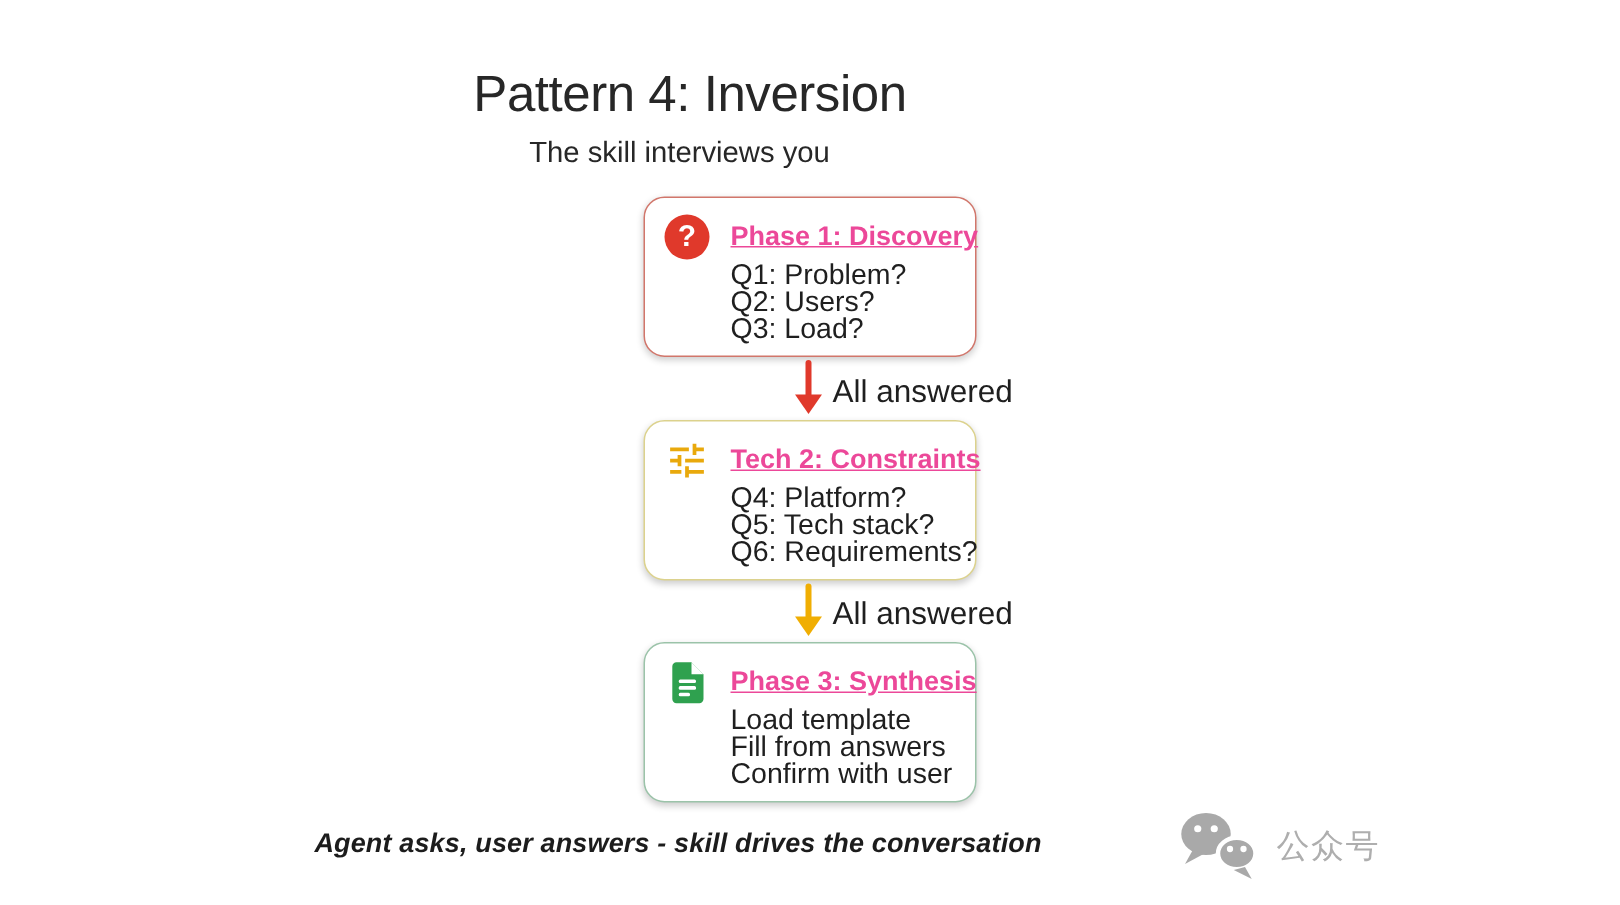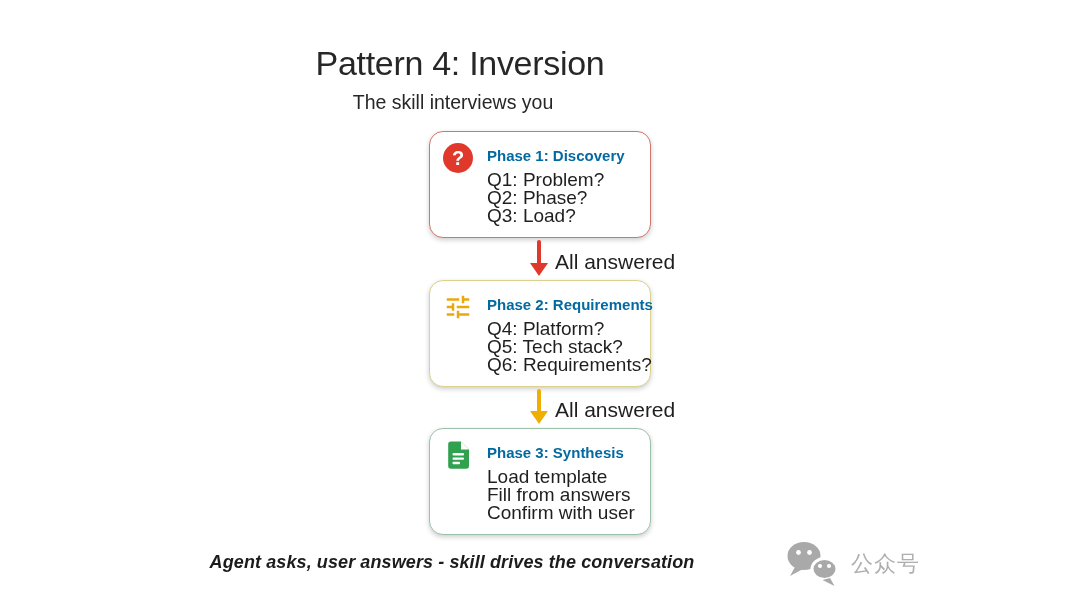--- a/index.html
+++ b/index.html
@@ -48,23 +48,24 @@
   .qmark-circle {
     width: 30px; height: 30px; border-radius: 50%;
     background: #e0392b;
     color: #ffffff; font-weight: bold; font-size: 20px;
     text-align: center; line-height: 30px;
   }
   .phase-content {
     position: absolute; left: 57px; top: 15px; right: 4px;
   }
   .phase-title {
-    font-size: 15px; font-weight: bold; color: #0369a1;
+    font-size: 18px; font-weight: bold; color: #ec4899;
     white-space: nowrap;
     margin-bottom: 7px;
+    text-decoration: underline;
   }
   .phase-item {
     font-size: 19px; line-height: 18px; color: #1f1f1f;
     white-space: nowrap;
   }
 
   
   .shaft { position: absolute; left: 537px; width: 4px; border-radius: 2px; }
   .shaft.c1 { top: 240px; height: 25px; background: #e0392b; }
   .shaft.c2 { top: 389px; height: 24px; background: #f0ae03; }
@@ -109,37 +110,37 @@
   <div class="title">Pattern 4: Inversion</div>
   <div class="subtitle">The skill interviews you</div>
 
   <div class="phase-box box1">
     <div class="phase-icon-slot">
       <div class="qmark-circle">?</div>
     </div>
     <div class="phase-content">
       <div class="phase-title">Phase 1: Discovery</div>
       <div class="phase-item">Q1: Problem?</div>
-      <div class="phase-item">Q2: Phase?</div>
+      <div class="phase-item">Q2: Users?</div>
       <div class="phase-item">Q3: Load?</div>
     </div>
   </div>
 
   <div class="shaft c1"></div>
   <div class="arrowhead c1"></div>
   <div class="arrow-label c1">All answered</div>
 
   <div class="phase-box box2">
     <div class="phase-icon-slot">
       <svg width="30" height="30" viewBox="0 0 24 24" aria-hidden="true">
         <path fill="#e9a90c" d="M3 17v2h6v-2H3zM3 5v2h10V5H3zm10 16v-2h8v-2h-8v-2h-2v6h2zM7 9v2H3v2h4v2h2V9H7zm14 4v-2H11v2h10zm-6-4h2V7h4V5h-4V3h-2v6z"></path>
       </svg>
     </div>
     <div class="phase-content">
-      <div class="phase-title">Phase 2: Requirements</div>
+      <div class="phase-title">Tech 2: Constraints</div>
       <div class="phase-item">Q4: Platform?</div>
       <div class="phase-item">Q5: Tech stack?</div>
       <div class="phase-item">Q6: Requirements?</div>
     </div>
   </div>
 
   <div class="shaft c2"></div>
   <div class="arrowhead c2"></div>
   <div class="arrow-label c2">All answered</div>
 

